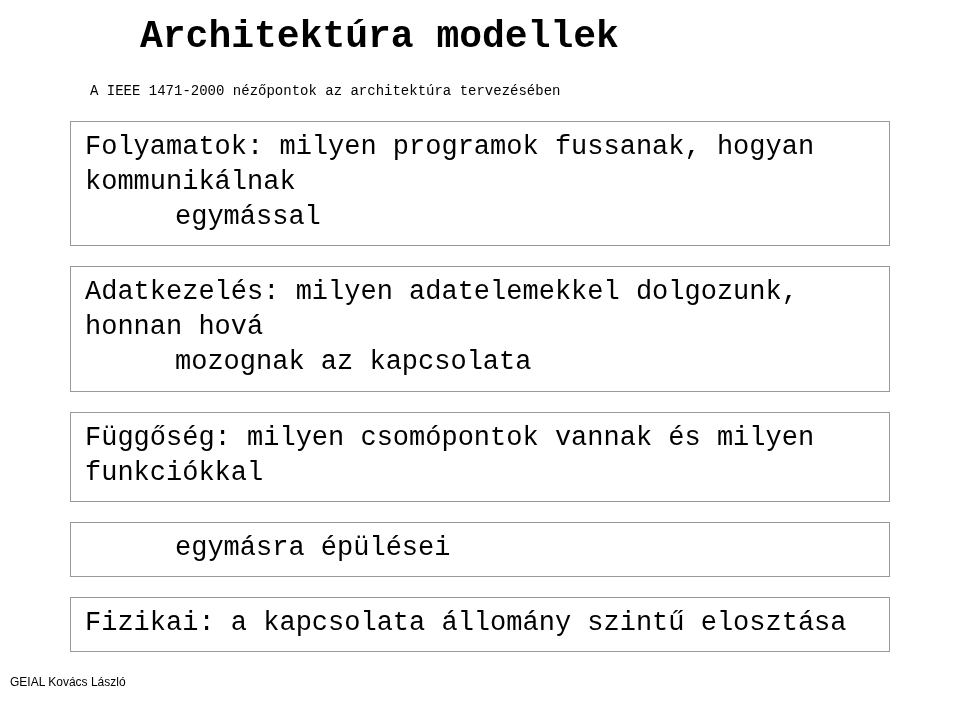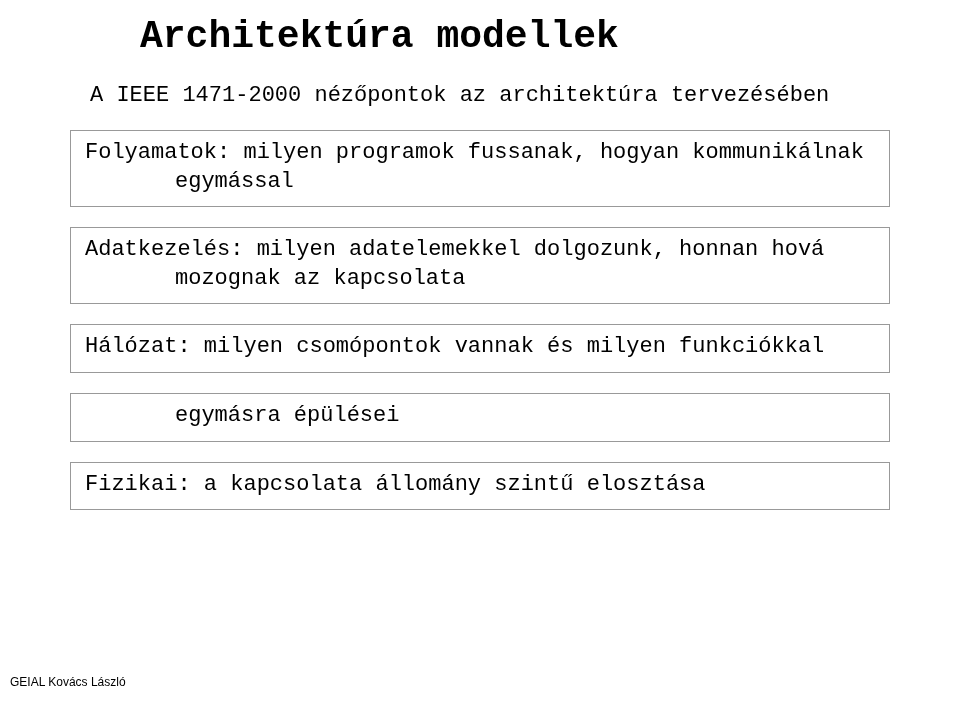--- a/index.html
+++ b/index.html
@@ -23,34 +23,34 @@
     }
     .title {
       font-size: 38px;
       font-weight: bold;
       color: #000;
       margin-bottom: 25px;
       margin-top: 5px;
       padding-left: 100px;
     }
     .subtitle {
-      font-size: 22px;
+      font-size: 14px;
       color: #000;
       margin-left: 50px;
       margin-bottom: 22px;
       font-family: Liberation Mono, monospace;
     }
     .box {
       border: 1px solid #999;
       background: #ffffff;
       padding: 8px 12px 10px 14px;
       margin-bottom: 20px;
       margin-left: 30px;
       margin-right: 30px;
-      font-size: 22px;
+      font-size: 27px;
       color: #000;
       line-height: 1.3;
     }
     .box-indent {
       padding-left: 90px;
     }
     .footer {
       position: absolute;
       left: 10px;
       bottom: 12px;
@@ -70,21 +70,21 @@
     <div>Folyamatok: milyen programok fussanak, hogyan kommunikálnak</div>
     <div class="box-indent">egymással</div>
   </div>
 
   <div class="box">
     <div>Adatkezelés: milyen adatelemekkel dolgozunk, honnan hová</div>
     <div class="box-indent">mozognak az kapcsolata</div>
   </div>
 
   <div class="box">
-    <div>Hálózat: milyen csomópontok vannak és milyen funkciókkal</div>
+    <div>Függőség: milyen csomópontok vannak és milyen funkciókkal</div>
   </div>
 
 
   <div class="box">
     <div class="box-indent">egymásra épülései</div>
   </div>
 
   <div class="box">
     <div>Fizikai: a kapcsolata állomány szintű elosztása</div>
   </div>

